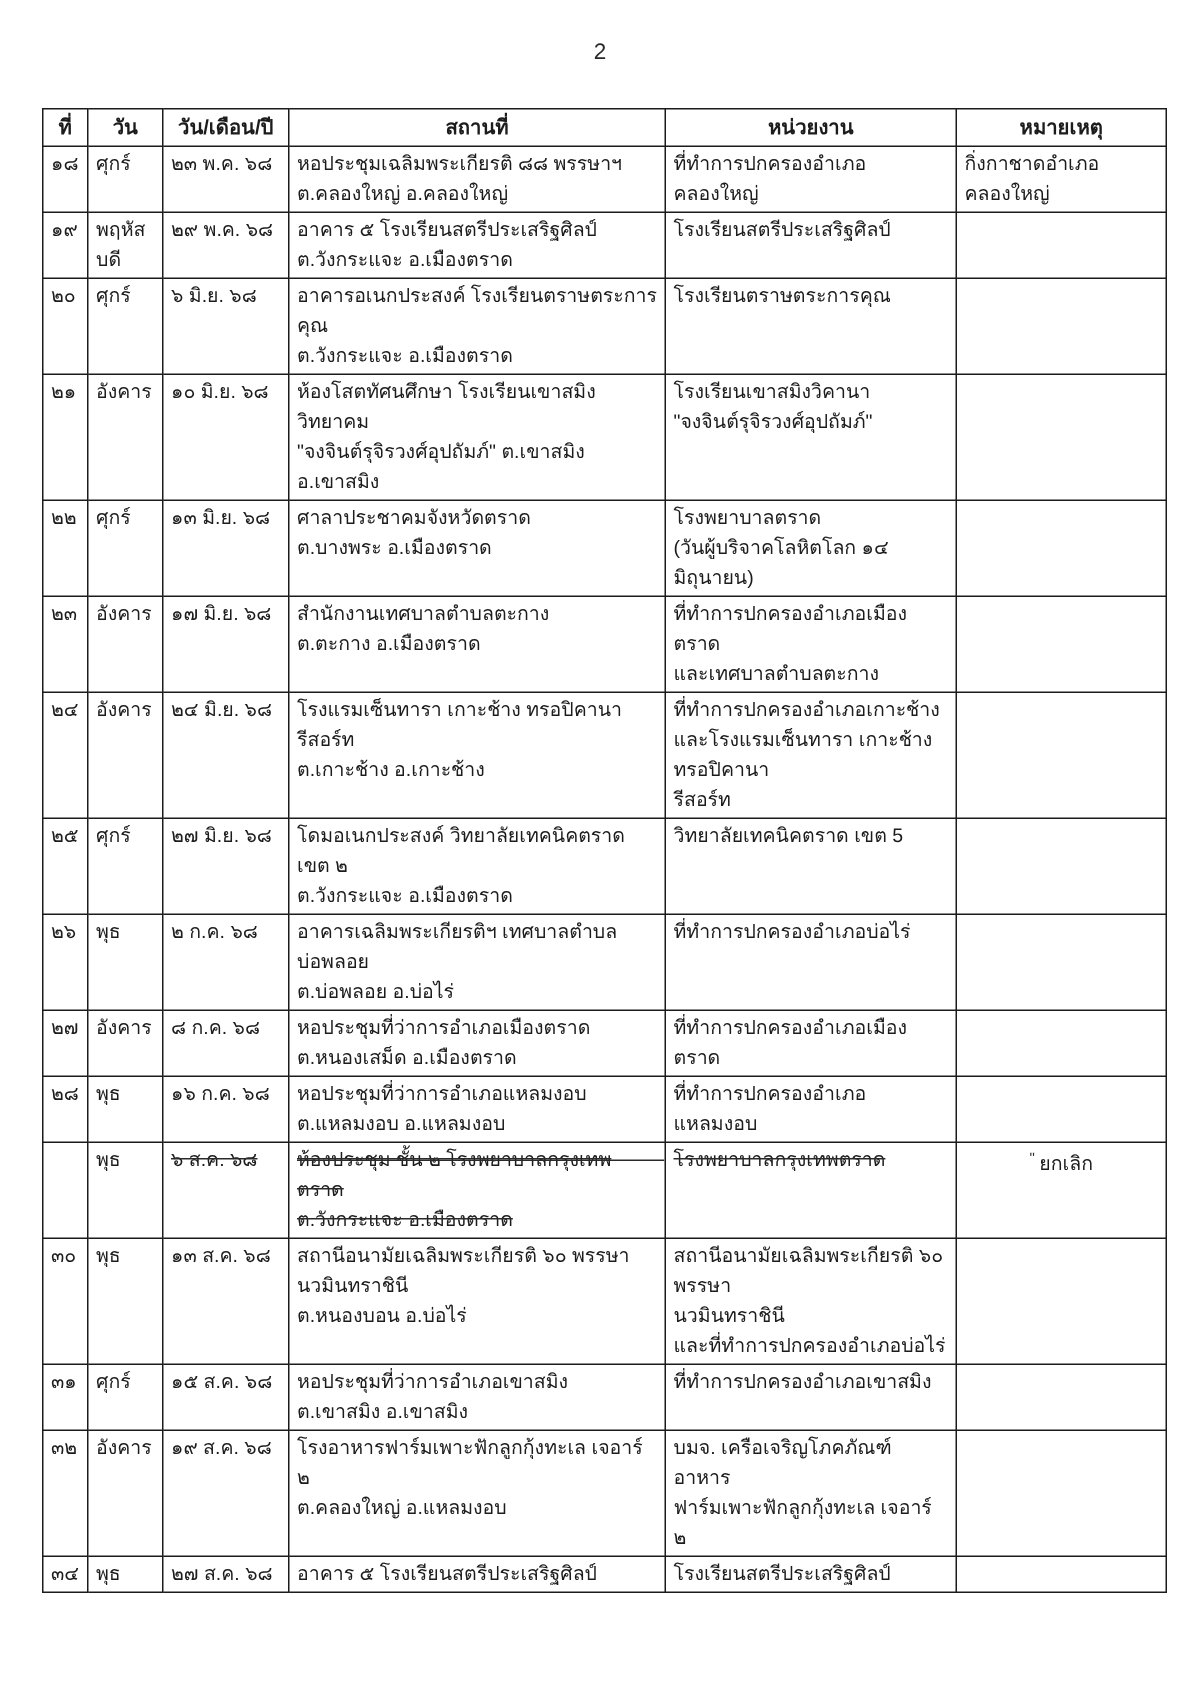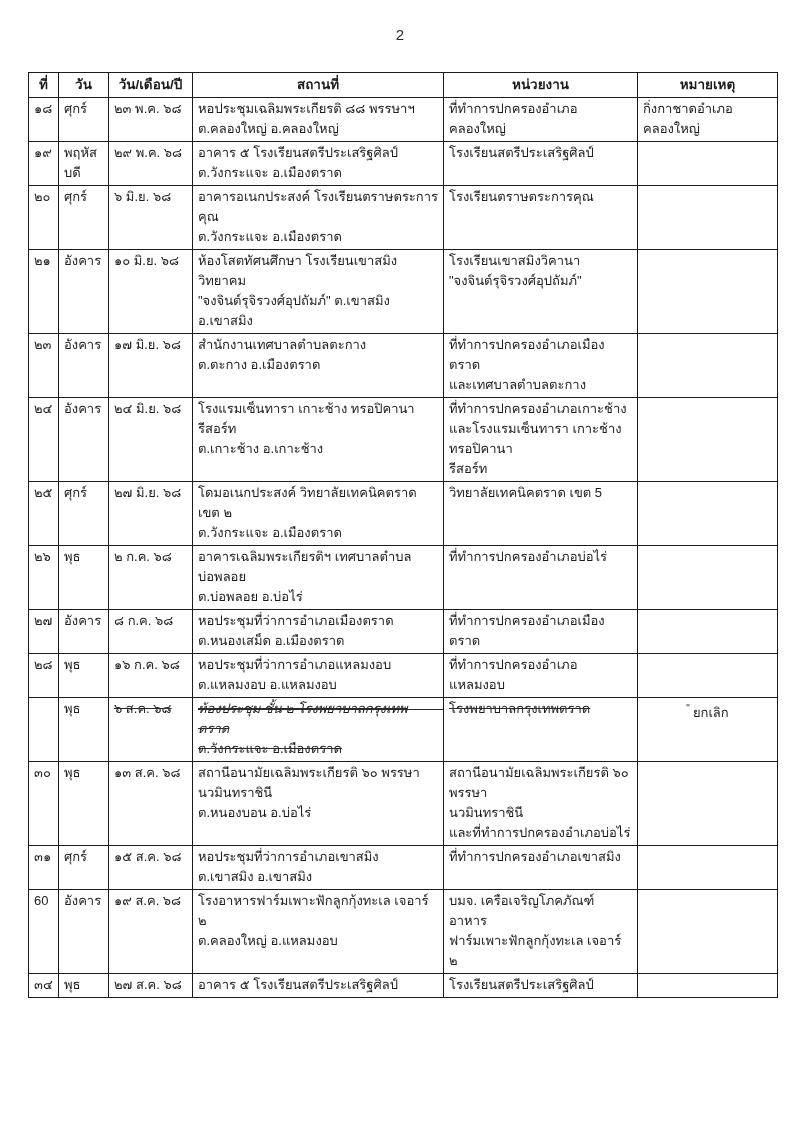--- a/index.html
+++ b/index.html
@@ -47,21 +47,20 @@
     font-weight: bold;
     text-align: center;
     padding: 2px 2px;
     font-size: 13.5px;
   }
   td.c { text-align: left; padding-left: 1px; padding-right: 1px; }
   td .line { min-height: 20px; }
   .strike { text-decoration: line-through; text-decoration-color: #2a2a2a; }
   .strike-full {
     position: relative;
-    font-style: italic;
   }
   .strike-full::after {
     content: "";
     position: absolute;
     left: 0;
     right: -5px;
     top: 10px;
     border-top: 1.3px solid #2a2a2a;
   }
   td.remark-cancel { text-align: center; }
@@ -146,20 +145,34 @@
           <div class="line">ห้องโสตทัศนศึกษา โรงเรียนเขาสมิงวิทยาคม</div>
           <div class="line">"จงจินต์รุจิรวงศ์อุปถัมภ์" ต.เขาสมิง อ.เขาสมิง</div>
         </td>
         <td>
           <div class="line">โรงเรียนเขาสมิงวิคานา</div>
           <div class="line">"จงจินต์รุจิรวงศ์อุปถัมภ์"</div>
         </td>
         <td></td>
       </tr>
       <tr>
+        <td class="c">๒๒</td>
+        <td class="c">ศุกร์</td>
+        <td class="c"><span>๑๓ มิ.ย. ๖๘</span></td>
+        <td>
+          <div class="line">ศาลาประชาคมจังหวัดตราด</div>
+          <div class="line">ต.บางพระ อ.เมืองตราด</div>
+        </td>
+        <td>
+          <div class="line">โรงพยาบาลตราด</div>
+          <div class="line">(วันผู้บริจาคโลหิตโลก ๑๔ มิถุนายน)</div>
+        </td>
+        <td></td>
+      </tr>
+      <tr>
         <td class="c">๒๓</td>
         <td class="c">อังคาร</td>
         <td class="c"><span>๑๗ มิ.ย. ๖๘</span></td>
         <td>
           <div class="line">สำนักงานเทศบาลตำบลตะกาง</div>
           <div class="line">ต.ตะกาง อ.เมืองตราด</div>
         </td>
         <td>
           <div class="line">ที่ทำการปกครองอำเภอเมืองตราด</div>
           <div class="line">และเทศบาลตำบลตะกาง</div>
@@ -271,21 +284,21 @@
         <td>
           <div class="line">หอประชุมที่ว่าการอำเภอเขาสมิง</div>
           <div class="line">ต.เขาสมิง อ.เขาสมิง</div>
         </td>
         <td>
           <div class="line">ที่ทำการปกครองอำเภอเขาสมิง</div>
         </td>
         <td></td>
       </tr>
       <tr>
-        <td class="c">60</td>
+        <td class="c">๓๒</td>
         <td class="c">อังคาร</td>
         <td class="c"><span>๑๙ ส.ค. ๖๘</span></td>
         <td>
           <div class="line">โรงอาหารฟาร์มเพาะฟักลูกกุ้งทะเล เจอาร์ ๒</div>
           <div class="line">ต.คลองใหญ่ อ.แหลมงอบ</div>
         </td>
         <td>
           <div class="line">บมจ. เครือเจริญโภคภัณฑ์อาหาร</div>
           <div class="line">ฟาร์มเพาะฟักลูกกุ้งทะเล เจอาร์ ๒</div>
         </td>

